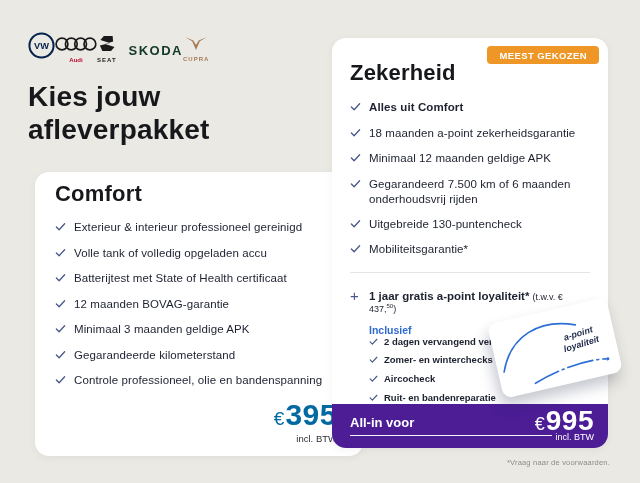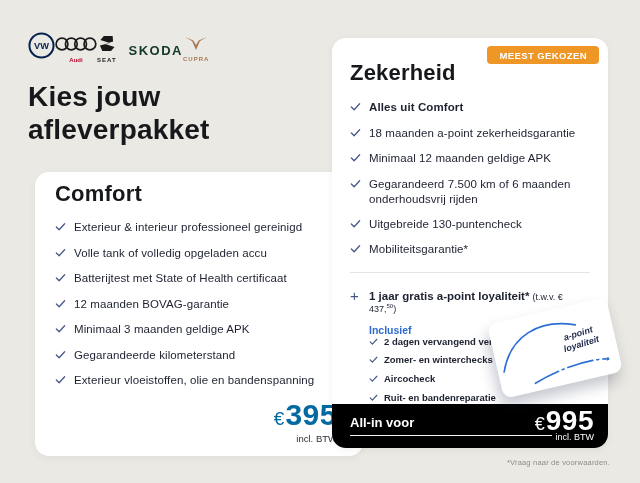--- a/index.html
+++ b/index.html
@@ -94,21 +94,21 @@
   .loyalty-card svg { position: absolute; inset: 0; }
   .loyalty-card .lc-text {
     position: absolute; right: 16px; top: 24px; text-align: center;
     font-size: 9px; font-weight: bold; color: #1E2A4A; line-height: 1.2;
     transform: rotate(-4deg); font-style: italic;
   }
 
   
   .zk-footer {
     position: absolute; left: 0; right: 0; bottom: 0; height: 44px;
-    background: #000000; border-radius: 0 0 14px 14px; z-index: 2;
+    background: #4c1d95; border-radius: 0 0 14px 14px; z-index: 2;
   }
   .zk-footer .footer-label { position: absolute; left: 18px; top: 11px; color: #ffffff; font-size: 13px; font-weight: 600; }
   .zk-footer .footer-rule { position: absolute; left: 18px; bottom: 12px; width: 202px; height: 1px; background: rgba(255,255,255,0.95); }
   .zk-footer .footer-price { position: absolute; right: 14px; top: 3px; color: #ffffff; font-weight: bold; line-height: 1; }
   .zk-footer .footer-price .cur { font-size: 18px; font-weight: normal; margin-right: 1px; }
   .zk-footer .footer-price .amt { font-size: 28px; letter-spacing: 0.5px; }
   .zk-footer .footer-note { position: absolute; right: 14px; bottom: 6px; color: #ffffff; font-size: 9px; }
 
   
   .footnote { position: absolute; right: 30px; top: 458px; font-size: 7.5px; color: #8E8C86; letter-spacing: 0.2px; }
@@ -200,21 +200,21 @@
     <li>
         <span class="chk"><svg width="11" height="11" viewBox="0 0 12 12">
             <path d="M1.5 6.5l3 3L10.5 3" stroke="#46588A" stroke-width="1.4" fill="none" stroke-linecap="round" stroke-linejoin="round"></path>
           </svg></span>
         <span>Gegarandeerde kilometerstand</span>
       </li>
     <li>
         <span class="chk"><svg width="11" height="11" viewBox="0 0 12 12">
             <path d="M1.5 6.5l3 3L10.5 3" stroke="#46588A" stroke-width="1.4" fill="none" stroke-linecap="round" stroke-linejoin="round"></path>
           </svg></span>
-        <span>Exterieur vloeistoffen, olie en bandenspanning</span>
+        <span>Controle professioneel, olie en bandenspanning</span>
       </li>
   </ul>
   <div class="price-block">
     <div class="price-line">
       <span class="cur">€</span><span class="amt">395</span>
     </div>
     <div class="price-note">incl. BTW</div>
   </div>
 </div>
 

